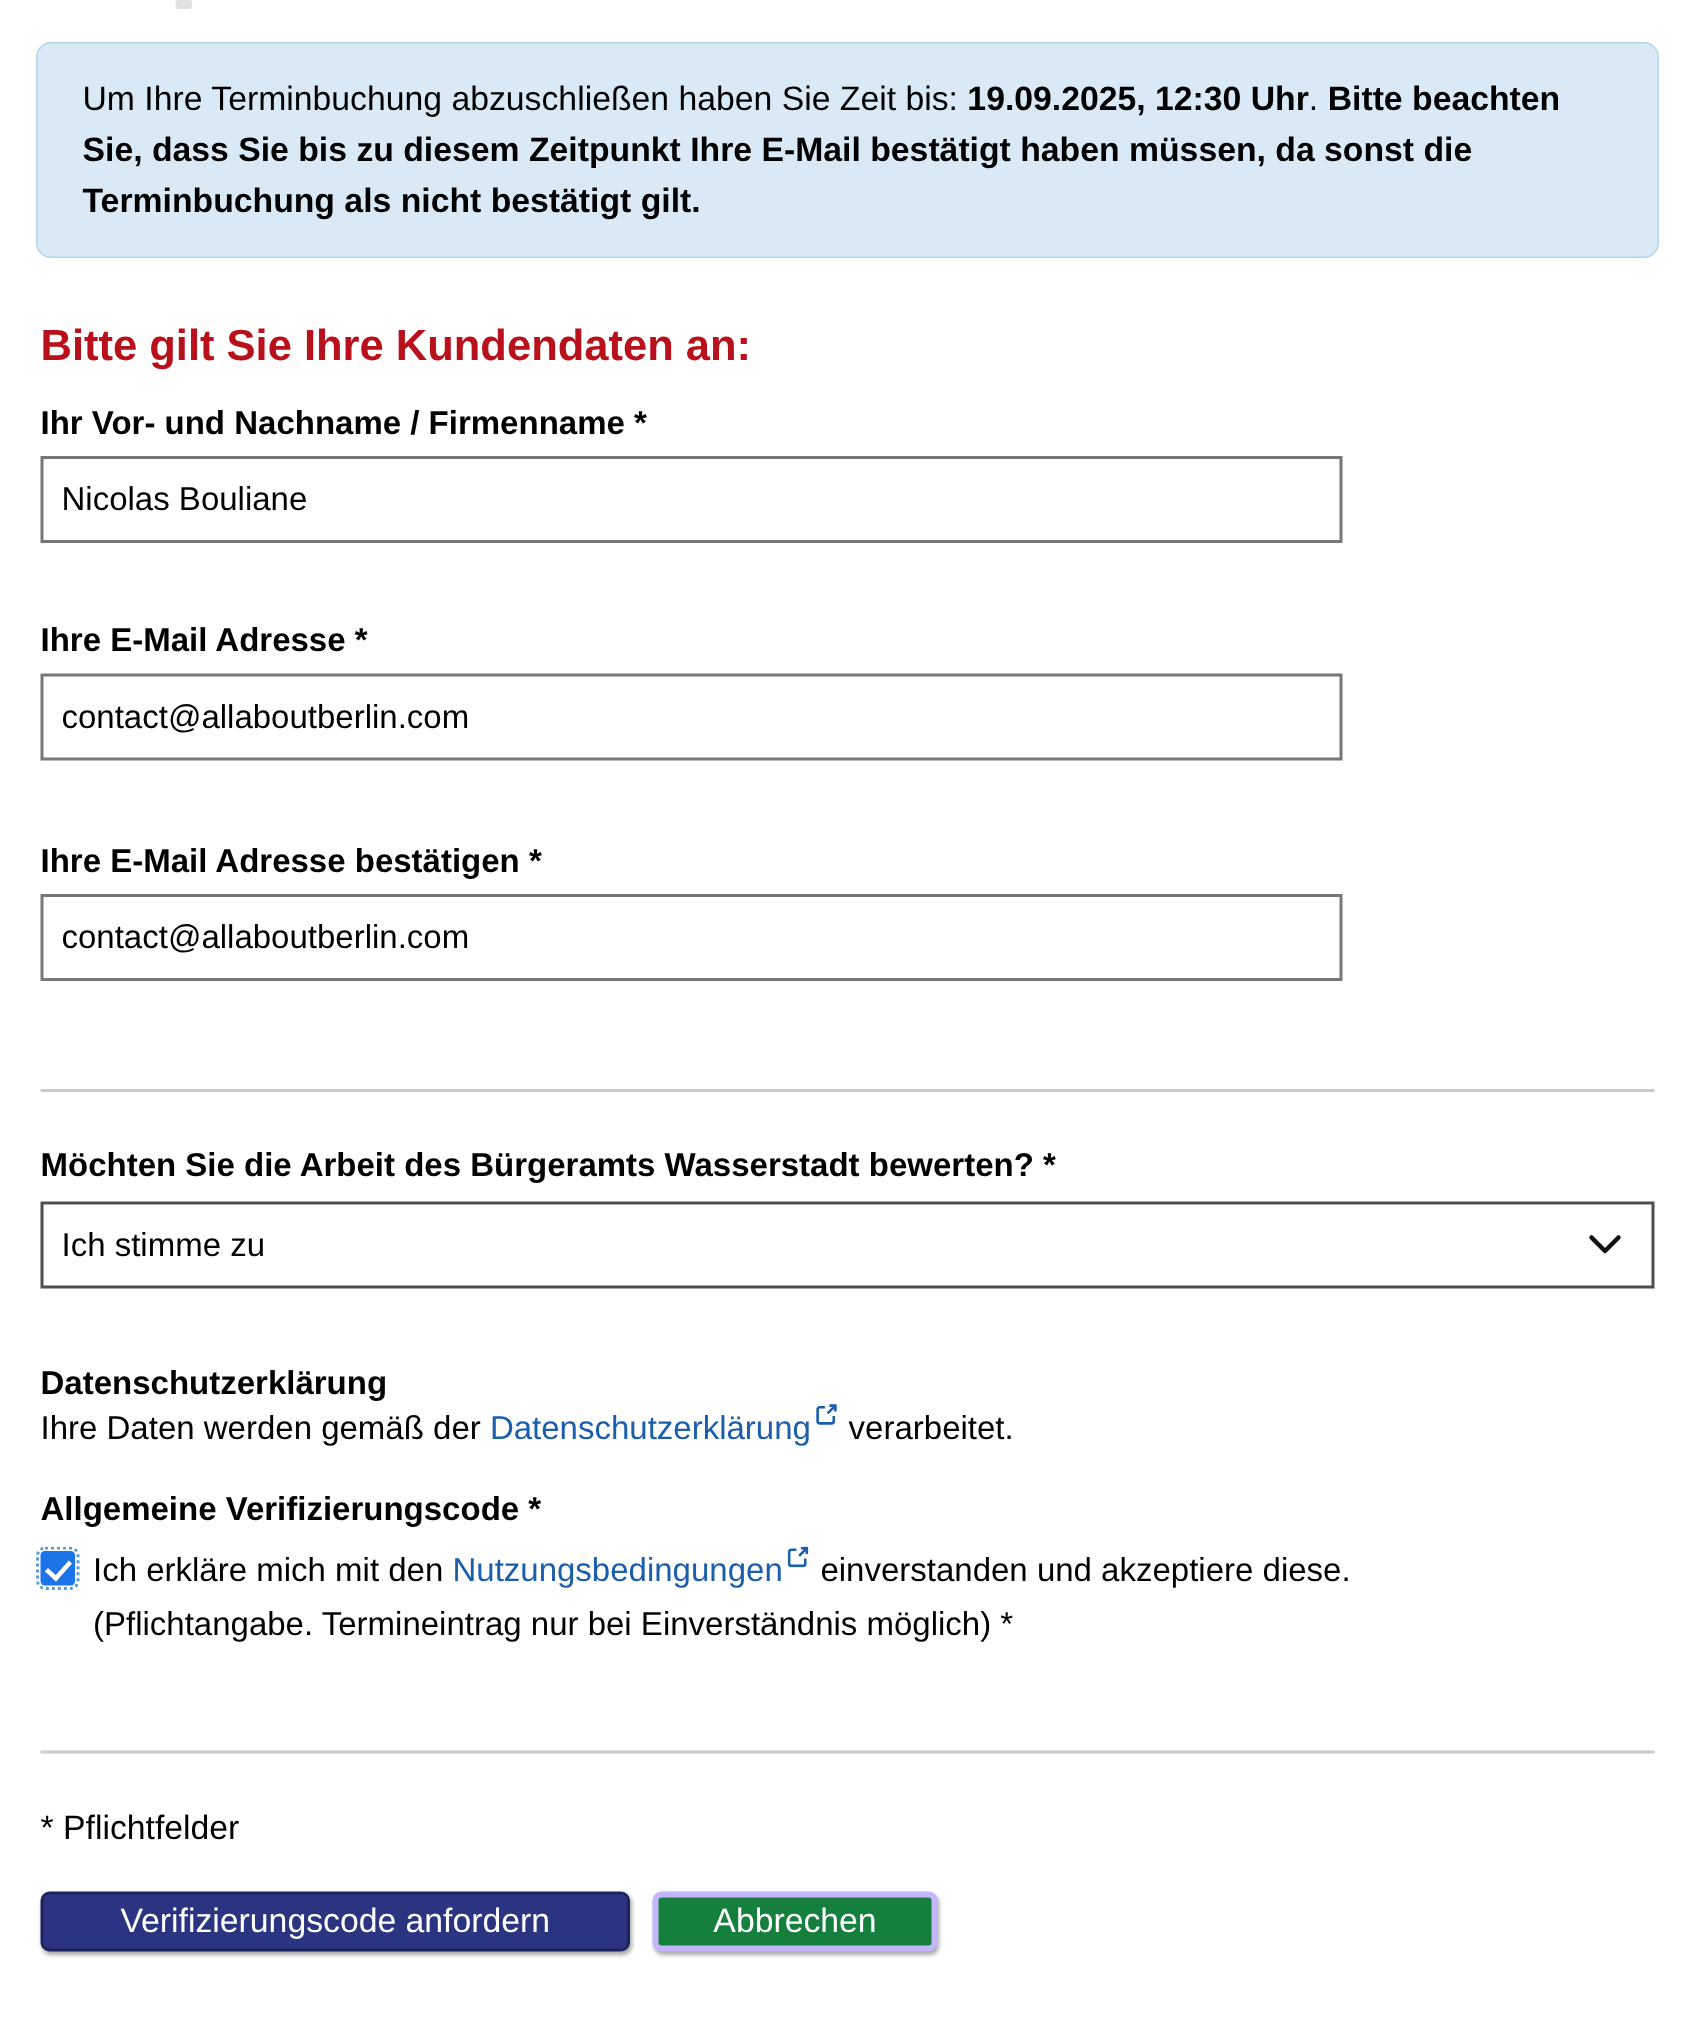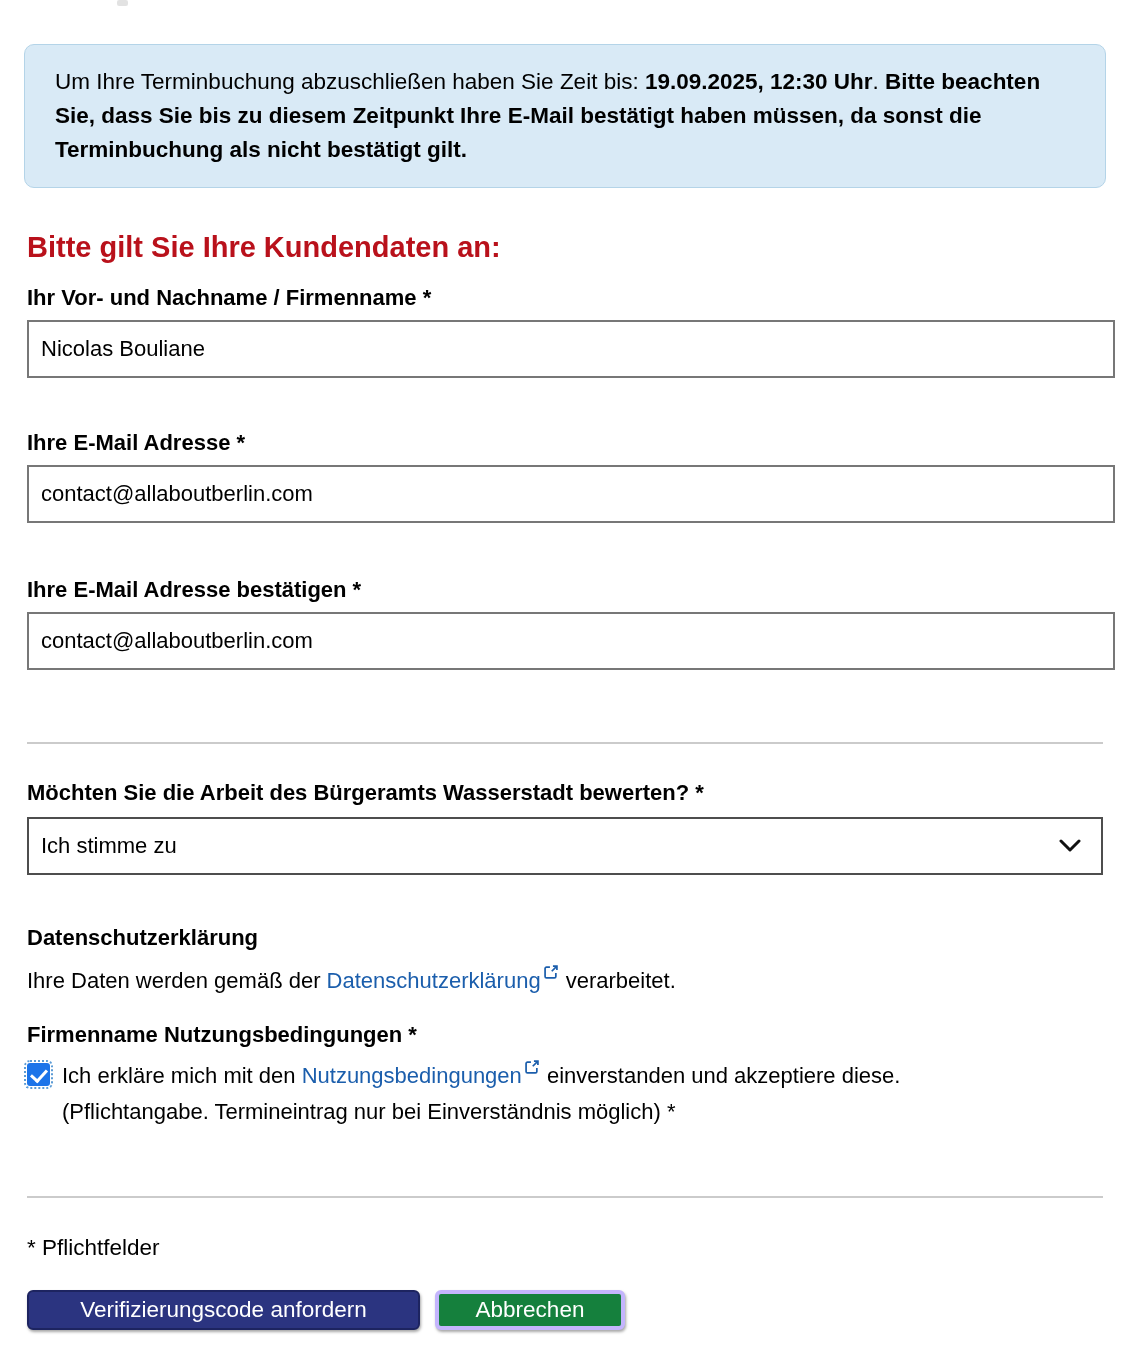--- a/index.html
+++ b/index.html
@@ -5,21 +5,21 @@
   * { box-sizing: border-box; }
   html, body {
     margin: 0; padding: 0;
     width: 1130px; height: 1358px;
     background: #ffffff;
     font-family: "Liberation Sans", "DejaVu Sans", sans-serif;
     color: #000;
     position: relative;
     overflow: hidden;
   }
-  .page { padding: 16px 27px; }
+  .page { padding: 0 27px; }
 
   .artifact {
     position: absolute; left: 117px; top: 0;
     width: 11px; height: 6px;
     background: #d2d2d2; opacity: .65; border-radius: 2px;
   }
 
   .info-box {
     margin-top: 28px;
     margin-left: -3px; margin-right: -3px;
@@ -45,21 +45,21 @@
     font-size: 22px;
     font-weight: 700;
     line-height: 26px;
   }
   .field-label.gap-lg { margin-top: 52px; }
   .field-label.gap-xl { margin-top: 54px; }
 
   input.text-input {
     display: block;
     margin-top: 9px;
-    width: 1088px; height: 58px;
+    width: 868px; height: 58px;
     border: 2px solid #777777;
     background: #fff;
     font-family: inherit;
     font-size: 22px;
     color: #000;
     padding: 0 12px;
     border-radius: 0;
     outline: none;
   }
 
@@ -89,21 +89,20 @@
 
   .sub-heading {
     margin-top: 50px;
     font-size: 22px;
     font-weight: 700;
     line-height: 26px;
   }
   .sub-heading.terms { margin-top: 24px; }
 
   .body-text {
-    margin-top: 13px;
     font-size: 22px;
     line-height: 34px;
   }
 
   a.inline-link {
     color: #1b5eac;
     text-decoration: none;
     cursor: pointer;
   }
   .ext-icon {
@@ -213,21 +212,21 @@
   </div>
 
   <div class="sub-heading">Datenschutzerklärung</div>
   <div class="body-text">
     <span>Ihre Daten werden gemäß der </span><a class="inline-link">Datenschutzerklärung</a><span class="ext-icon"><svg width="14" height="14" viewBox="0 0 13 13">
           <path d="M5.5 2 H2.3 C1.6 2 1 2.6 1 3.3 v7.4 C1 11.4 1.6 12 2.3 12 h7.4 c.7 0 1.3-.6 1.3-1.3 V7.5" fill="none" stroke="#1b5eac" stroke-width="1.6"></path>
           <path d="M7.2 5.8 L12 1 M8.3 1 H12 V4.7" fill="none" stroke="#1b5eac" stroke-width="1.6"></path>
         </svg></span><span> verarbeitet.</span>
   </div>
 
-  <div class="sub-heading terms">Firmenname Nutzungsbedingungen *</div>
+  <div class="sub-heading terms">Allgemeine Verifizierungscode *</div>
   <div class="checkbox-row">
     <span class="checkbox" role="checkbox" aria-checked="true"></span>
     <div class="checkbox-text">
       <span>Ich erkläre mich mit den </span><a class="inline-link">Nutzungsbedingungen</a><span class="ext-icon"><svg width="14" height="14" viewBox="0 0 13 13">
             <path d="M5.5 2 H2.3 C1.6 2 1 2.6 1 3.3 v7.4 C1 11.4 1.6 12 2.3 12 h7.4 c.7 0 1.3-.6 1.3-1.3 V7.5" fill="none" stroke="#1b5eac" stroke-width="1.6"></path>
             <path d="M7.2 5.8 L12 1 M8.3 1 H12 V4.7" fill="none" stroke="#1b5eac" stroke-width="1.6"></path>
           </svg></span><span> einverstanden und akzeptiere diese.</span>
       <span class="note">(Pflichtangabe. Termineintrag nur bei Einverständnis möglich) *</span>
     </div>
   </div>

